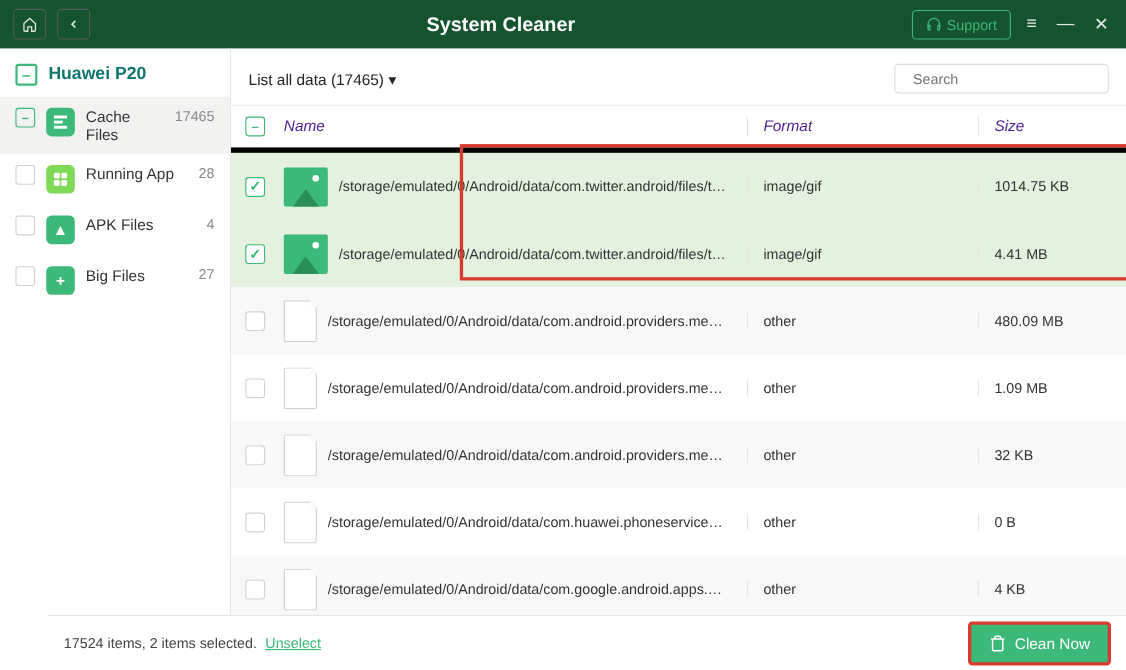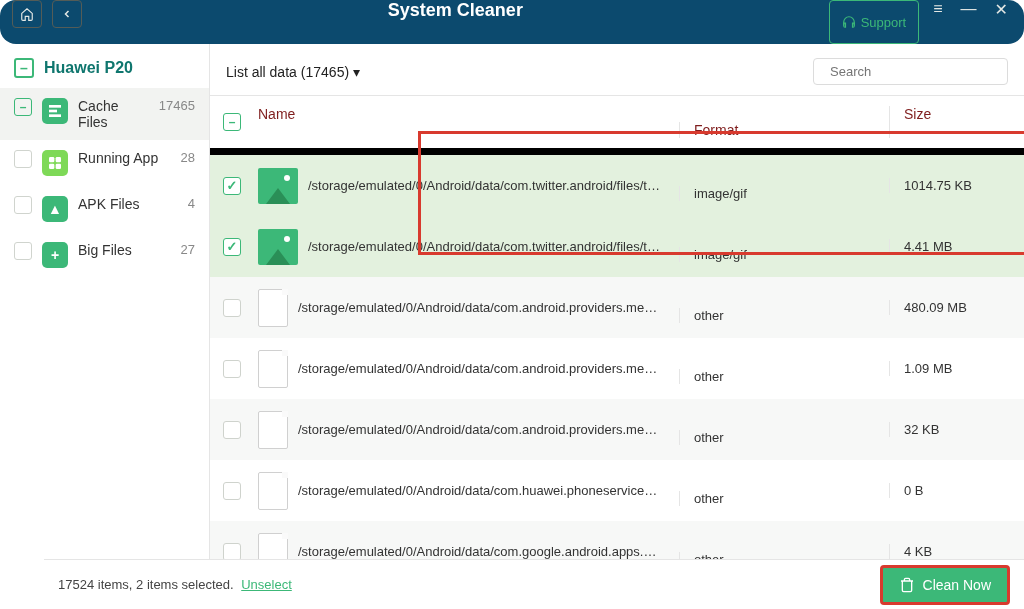--- a/index.html
+++ b/index.html
@@ -1,19 +1,19 @@
 <!DOCTYPE html>
 <html><head>
 <meta charset="utf-8">
 <style>
 * { margin: 0; padding: 0; box-sizing: border-box; font-family: -apple-system, "Segoe UI", Arial, sans-serif; }
 body { width: 1024px; height: 609px; background: #fff; overflow: hidden; }
 
 
-.topbar { height: 44px; background: #0c4a6e; display: flex; padding: 0 12px; gap: 10px; border-radius: 16px; }
+.topbar { height: 44px; background: #14532d; display: flex; align-items: center; padding: 0 12px; gap: 10px; }
 .iconbtn { width: 30px; height: 28px; border: 1px solid #545c57; border-radius: 4px; display: flex; align-items: center; justify-content: center; color: #e4e8e5; }
 .title { flex: 1; text-align: center; color: #fff; font-weight: 700; font-size: 18px; }
 .support { border: 1px solid #3cb878; color: #3cb878; border-radius: 4px; padding: 5px 12px; font-size: 13px; display: flex; align-items: center; gap: 5px; }
 .winicon { color: #e4e8e5; font-size: 16px; padding: 0 4px; }
 
 
 .wrap { display: flex; height: calc(609px - 44px - 50px); }
 .sidebar { width: 210px; border-right: 1px solid #e5e5e5; }
 .side-head { display: flex; align-items: center; gap: 10px; padding: 14px 14px 10px; }
 .side-head .minus { width: 20px; height: 20px; border: 2px solid #3cb878; border-radius: 3px; display: flex; align-items: center; justify-content: center; color: #3cb878; font-size: 14px; font-weight: 900; line-height: 1; }
@@ -32,24 +32,24 @@
 .side-count { color: #888; font-size: 13px; }
 
 
 .main { flex: 1; display: flex; flex-direction: column; }
 .toolbar { display: flex; align-items: center; padding: 14px 16px 10px; gap: 10px; }
 .filter { font-size: 14px; color: #222; display: flex; align-items: center; gap: 4px; }
 .search { margin-left: auto; display: flex; gap: 6px; border: 1px solid #dcdcdc; border-radius: 4px; padding: 5px 10px; width: 195px; color: #999; font-size: 13px; }
 .search input { border: none; outline: none; flex: 1; font-size: 13px; }
 
 .table { flex: 1; overflow: hidden; position: relative; }
-.thead { display: flex; border-top: 1px solid #e5e5e5; border-bottom: 7px solid #000000; padding: 10px 0; font-size: 14px; color: #7f1d1d; }
+.thead { display: flex; border-top: 1px solid #e5e5e5; border-bottom: 5px solid #000000; padding: 10px 0; font-size: 14px; color: #4c1d95; font-style: italic; }
 .col-chk { width: 44px; display: flex; align-items: center; justify-content: center; }
 .col-name { flex: 1; padding-left: 4px; }
-.col-fmt { width: 210px; border-left: 1px solid #e5e5e5; padding-left: 14px; margin-top: 16px; }
+.col-fmt { width: 210px; border-left: 1px solid #e5e5e5; padding-left: 14px; }
 .col-size { width: 135px; border-left: 1px solid #e5e5e5; padding-left: 14px; }
 .thead .minus { width: 18px; height: 18px; border: 1.5px solid #3cb878; border-radius: 3px; display: flex; align-items: center; justify-content: center; color: #3cb878; font-size: 12px; font-weight: 900; }
 .thead .minus::before { content: "–"; }
 
 .rows { position: relative; }
 .row { display: flex; align-items: center; height: 61px; font-size: 13px; color: #333; }
 .row.alt { background: #f7f8f7; }
 .row.sel { background: #e3f1de; }
 .row .chkbx { width: 18px; height: 18px; border: 1.5px solid #cfd3cd; border-radius: 3px; background: #fff; display: flex; align-items: center; justify-content: center; }
 .row .chkbx.on { border-color: #3cb878; color: #3cb878; font-size: 13px; font-weight: 900; }

